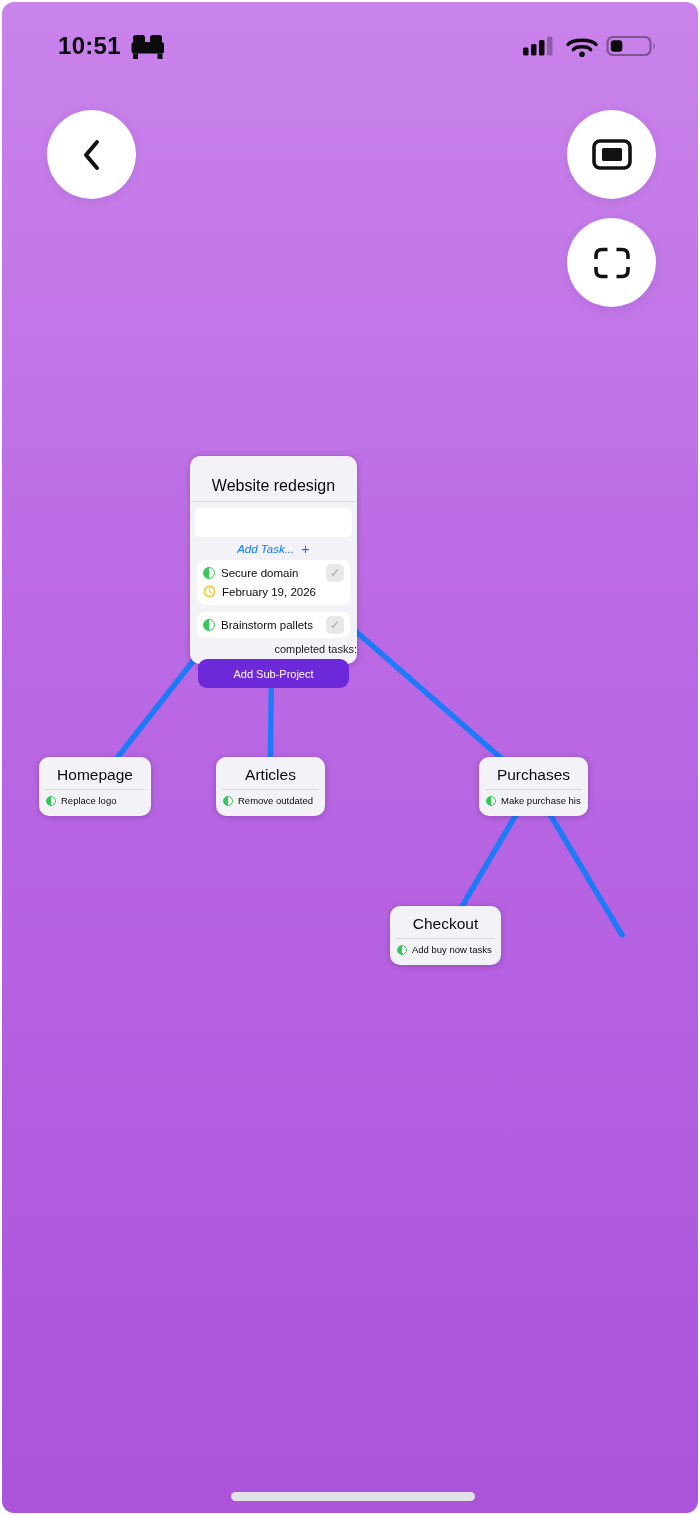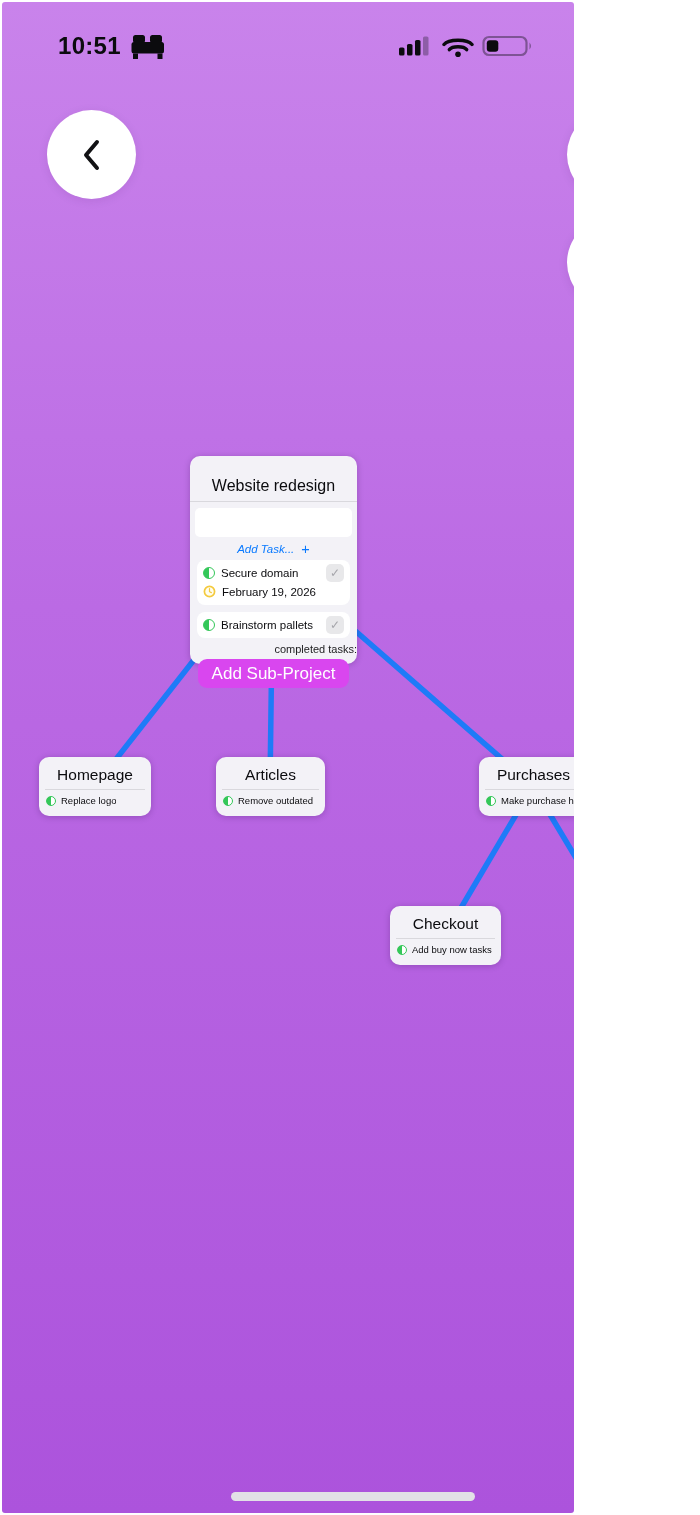--- a/index.html
+++ b/index.html
@@ -3,22 +3,22 @@
 <meta charset="utf-8">
 <style>
   html,body{margin:0;padding:0;}
   body{
     width:700px;height:1515px;position:relative;overflow:hidden;
     background:#ffffff;
     font-family:"Liberation Sans", sans-serif;
     -webkit-font-smoothing:antialiased;
   }
   .screen{
-    position:absolute;left:2px;top:2px;width:572px;height:1511px;
-    border-radius:3px;overflow:hidden;
+    position:absolute;left:2px;top:2px;width:696px;height:1511px;
+    border-radius:12px;overflow:hidden;
     background:linear-gradient(180deg,#c983eb 0%,#bb6ae4 40%,#ac53dc 100%);
   }
   
   .status-bar{
     position:absolute;top:24px;left:0;right:0;height:40px;
     display:flex;align-items:center;padding:0 40px 0 56px;box-sizing:border-box;
   }
   .sb-time{font-size:24px;font-weight:700;color:#0b0b0e;letter-spacing:.3px;}
   .sb-bed{margin-left:10px;display:flex;align-items:center;}
   .sb-spacer{flex:1;}
@@ -67,21 +67,21 @@
     background:linear-gradient(90deg,#34c759 50%,#ffffff 50%);
   }
   .check-btn{
     margin-left:auto;width:18px;height:18px;border-radius:5px;background:#e8e8ea;
     color:#a7a7ac;font-size:12px;line-height:18px;text-align:center;cursor:pointer;flex:0 0 auto;
   }
   .completed-label{text-align:right;font-size:11px;color:#1c1c1e;margin-top:5px;}
   .add-subproject{
     display:flex;align-items:center;justify-content:center;
     margin:4px 8px 0 8px;width:151px;height:29px;border:none;border-radius:9px;
-    background:#d946ef;color:#ffffff;font-size:17px;cursor:pointer;
+    background:#6d28d9;color:#ffffff;font-size:11px;cursor:pointer;
     font-family:"Liberation Sans", sans-serif;
   }
   
   .node-card{height:59px;}
   #node-homepage{left:37px;top:755px;width:112px;}
   #node-articles{left:214px;top:755px;width:109px;}
   #node-purchases{left:477px;top:755px;width:109px;}
   #node-checkout{left:388px;top:904px;width:111px;}
   #node-selection{left:565px;top:904px;width:110px;}
   .node-title{text-align:center;font-size:15.5px;padding-top:8px;line-height:20px;}

